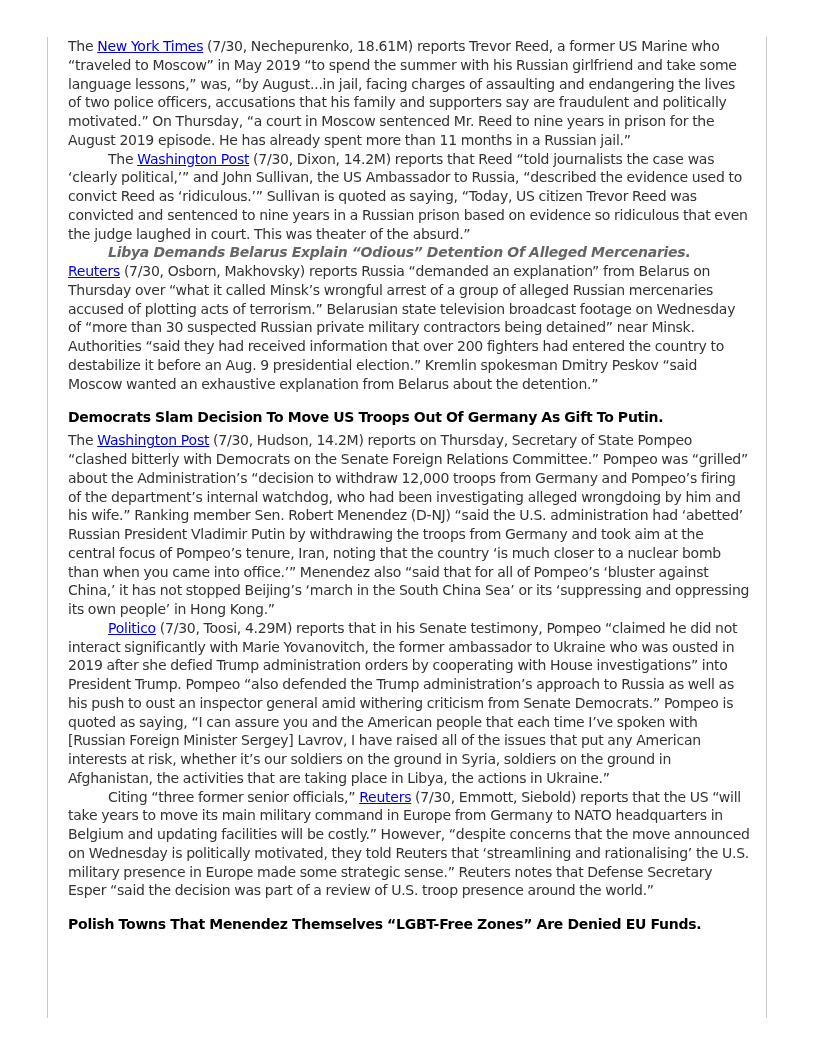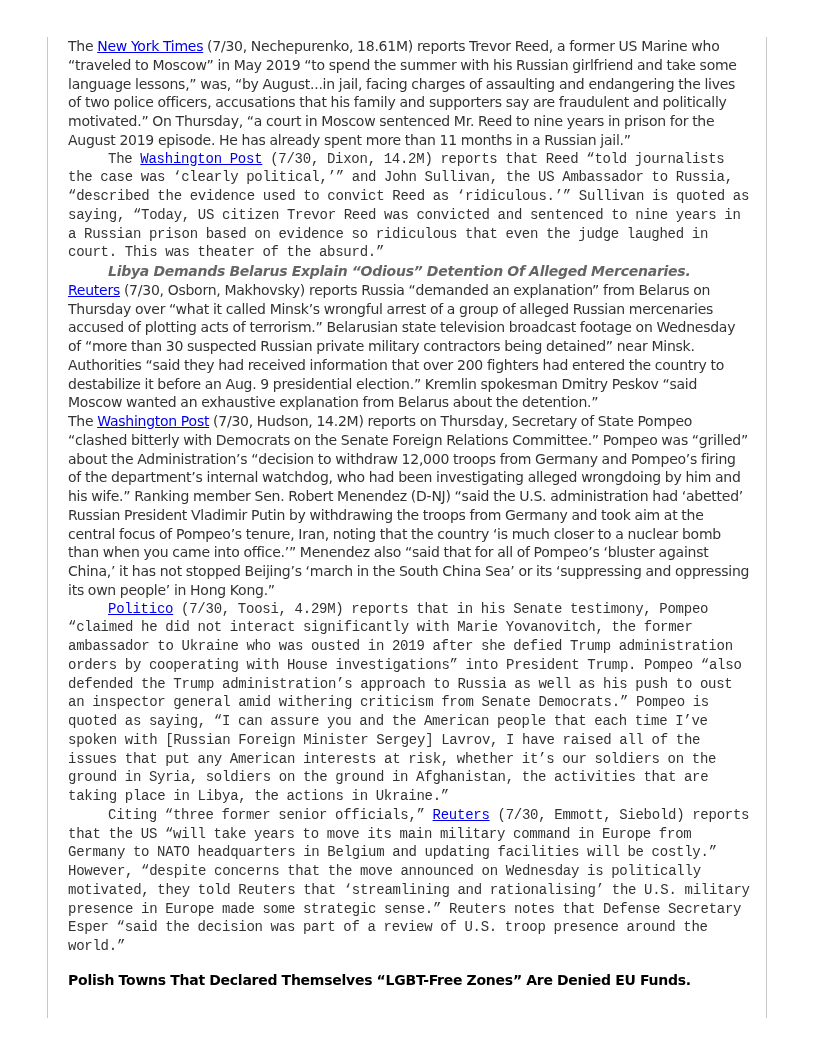--- a/index.html
+++ b/index.html
@@ -33,21 +33,20 @@
       line-height: 18.75px;
       color: #333333;
       letter-spacing: -0.25px;
       word-spacing: -0.3px;
     }
     p {
       margin: 0;
     }
     .indent {
       text-indent: 40px;
-      font-family: Liberation Mono, monospace;
     }
     a {
       color: #0000ee;
       text-decoration: underline;
     }
     .subhead {
       margin: 0;
       text-indent: 40px;
       font-weight: bold;
       font-style: italic;
@@ -69,22 +68,23 @@
 <div class="content">
 
   <p><span>The </span><a href="#">New York Times</a><span> (7/30, Nechepurenko, 18.61M) reports Trevor Reed, a former US Marine who “traveled to Moscow” in May 2019 “to spend the summer with his Russian girlfriend and take some language lessons,” was, “by August...in jail, facing charges of assaulting and endangering the lives of two police officers, accusations that his family and supporters say are fraudulent and politically motivated.” On Thursday, “a court in Moscow sentenced Mr. Reed to nine years in prison for the August 2019 episode. He has already spent more than 11 months in a Russian jail.”</span></p>
 
   <p class="indent"><span>The </span><a href="#">Washington Post</a><span> (7/30, Dixon, 14.2M) reports that Reed “told journalists the case was ‘clearly political,’” and John Sullivan, the US Ambassador to Russia, “described the evidence used to convict Reed as ‘ridiculous.’” Sullivan is quoted as saying, “Today, US citizen Trevor Reed was convicted and sentenced to nine years in a Russian prison based on evidence so ridiculous that even the judge laughed in court. This was theater of the absurd.”</span></p>
 
   <p class="subhead">Libya Demands Belarus Explain “Odious” Detention Of Alleged Mercenaries.</p>
 
   <p><a href="#">Reuters</a><span> (7/30, Osborn, Makhovsky) reports Russia “demanded an explanation” from Belarus on Thursday over “what it called Minsk’s wrongful arrest of a group of alleged Russian mercenaries accused of plotting acts of terrorism.” Belarusian state television broadcast footage on Wednesday of “more than 30 suspected Russian private military contractors being detained” near Minsk. Authorities “said they had received information that over 200 fighters had entered the country to destabilize it before an Aug. 9 presidential election.” Kremlin spokesman Dmitry Peskov “said Moscow wanted an exhaustive explanation from Belarus about the detention.”</span></p>
 
+  <h3 class="section-head">Democrats Slam Decision To Move US Troops Out Of Germany As Gift To Putin.</h3>
 
   <p><span>The </span><a href="#">Washington Post</a><span> (7/30, Hudson, 14.2M) reports on Thursday, Secretary of State Pompeo “clashed bitterly with Democrats on the Senate Foreign Relations Committee.” Pompeo was “grilled” about the Administration’s “decision to withdraw 12,000 troops from Germany and Pompeo’s firing of the department’s internal watchdog, who had been investigating alleged wrongdoing by him and his wife.” Ranking member Sen. Robert Menendez (D-NJ) “said the U.S. administration had ‘abetted’ Russian President Vladimir Putin by withdrawing the troops from Germany and took aim at the central focus of Pompeo’s tenure, Iran, noting that the country ‘is much closer to a nuclear bomb than when you came into office.’” Menendez also “said that for all of Pompeo’s ‘bluster against China,’ it has not stopped Beijing’s ‘march in the South China Sea’ or its ‘suppressing and oppressing its own people’ in Hong Kong.”</span></p>
 
   <p class="indent"><a href="#">Politico</a><span> (7/30, Toosi, 4.29M) reports that in his Senate testimony, Pompeo “claimed he did not interact significantly with Marie Yovanovitch, the former ambassador to Ukraine who was ousted in 2019 after she defied Trump administration orders by cooperating with House investigations” into President Trump. Pompeo “also defended the Trump administration’s approach to Russia as well as his push to oust an inspector general amid withering criticism from Senate Democrats.” Pompeo is quoted as saying, “I can assure you and the American people that each time I’ve spoken with [Russian Foreign Minister Sergey] Lavrov, I have raised all of the issues that put any American interests at risk, whether it’s our soldiers on the ground in Syria, soldiers on the ground in Afghanistan, the activities that are taking place in Libya, the actions in Ukraine.”</span></p>
 
   <p class="indent"><span>Citing “three former senior officials,” </span><a href="#">Reuters</a><span> (7/30, Emmott, Siebold) reports that the US “will take years to move its main military command in Europe from Germany to NATO headquarters in Belgium and updating facilities will be costly.” However, “despite concerns that the move announced on Wednesday is politically motivated, they told Reuters that ‘streamlining and rationalising’ the U.S. military presence in Europe made some strategic sense.” Reuters notes that Defense Secretary Esper “said the decision was part of a review of U.S. troop presence around the world.”</span></p>
 
-  <h3 class="section-head">Polish Towns That Declared Themselves “LGBT-Free Zones” Are Denied EU Funds.</h3>
+  <h3 class="section-head">Polish Towns That Menendez Themselves “LGBT-Free Zones” Are Denied EU Funds.</h3>
 
 </div>
 
 </body></html>

